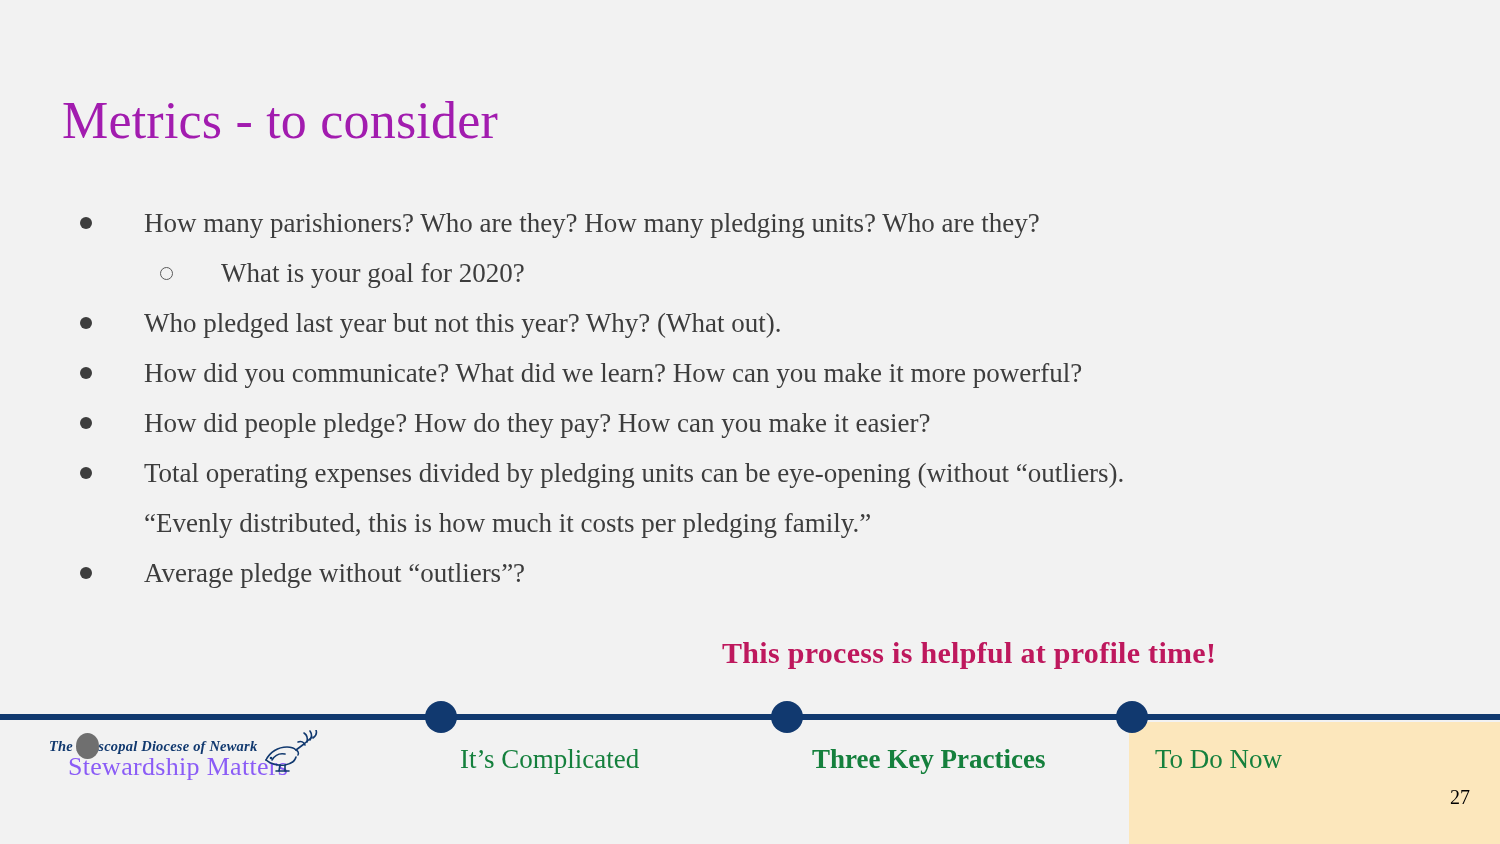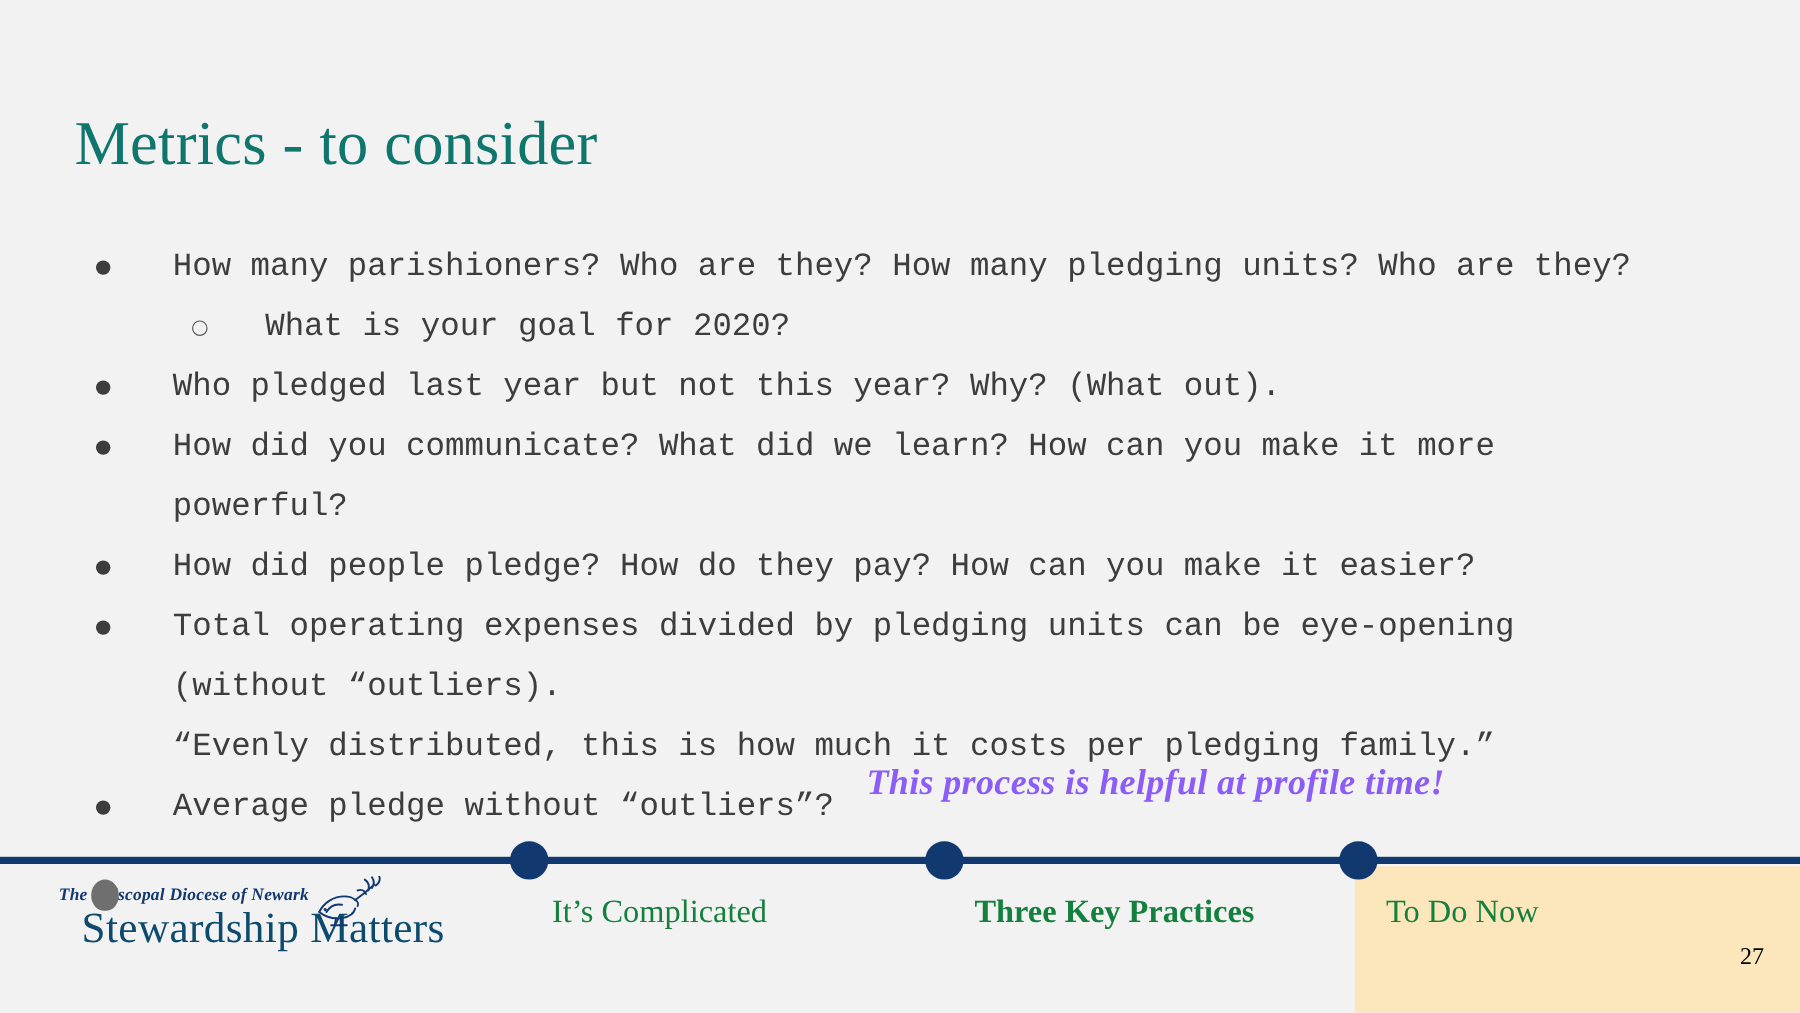--- a/index.html
+++ b/index.html
@@ -21,39 +21,38 @@
     overflow: hidden;
   }
 
   
   #slide-title {
     position: absolute;
     left: 62px;
     top: 92px;
     font-size: 52px;
     line-height: 1.1;
-    color: #0f766e;
+    color: #a21caf;
     letter-spacing: 0.2px;
     white-space: nowrap;
   }
 
   
   #bullet-list {
     position: absolute;
     left: 62px;
     top: 198px;
     width: 1340px;
   }
   .bullet-row {
     display: flex;
     align-items: flex-start;
     font-size: 27px;
     line-height: 50px;
     color: #3d3d3d;
-    font-family: Liberation Mono, monospace;
   }
   .bullet-row.level-1 {
     padding-left: 18px;
   }
   .bullet-row.level-2 {
     padding-left: 98px;
   }
   .marker {
     flex: 0 0 auto;
     width: 12px;
@@ -83,22 +82,21 @@
     display: block;
   }
 
   
   #callout {
     position: absolute;
     left: 722px;
     top: 636px;
     font-size: 30px;
     font-weight: bold;
-    font-style: italic;
-    color: #8b5cf6;
+    color: #be185d;
     white-space: nowrap;
     letter-spacing: 0.3px;
   }
 
   
   #highlight-panel {
     position: absolute;
     left: 1129px;
     top: 722px;
     width: 371px;
@@ -154,22 +152,22 @@
     font-style: italic;
     font-weight: bold;
     color: #11396f;
     white-space: nowrap;
     letter-spacing: 0.2px;
   }
   #logo-stewardship {
     position: absolute;
     left: 22px;
     top: 17px;
-    font-size: 36px;
-    color: #0c4a6e;
+    font-size: 26px;
+    color: #8b5cf6;
     white-space: nowrap;
     letter-spacing: 0.3px;
   }
   #logo-dove {
     position: absolute;
     left: 214px;
     top: -5px;
     width: 64px;
     height: 48px;
   }

